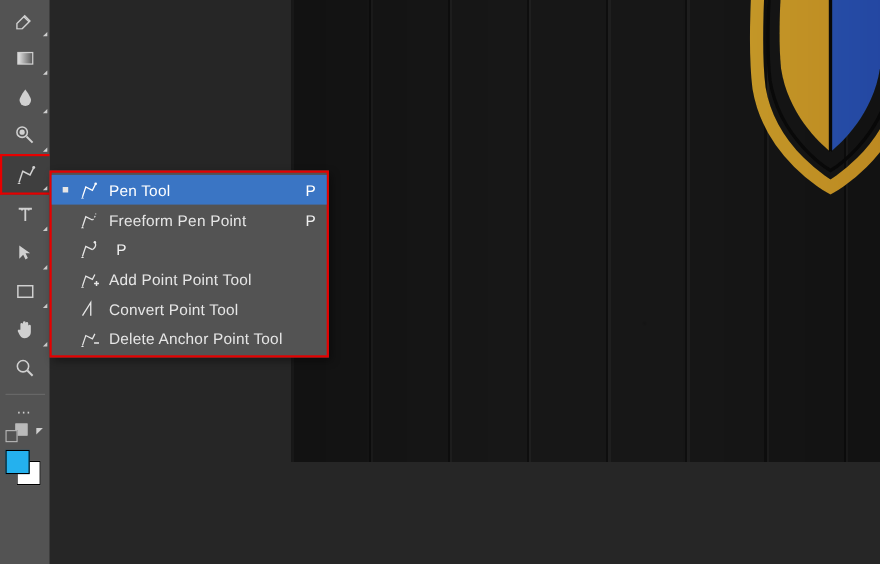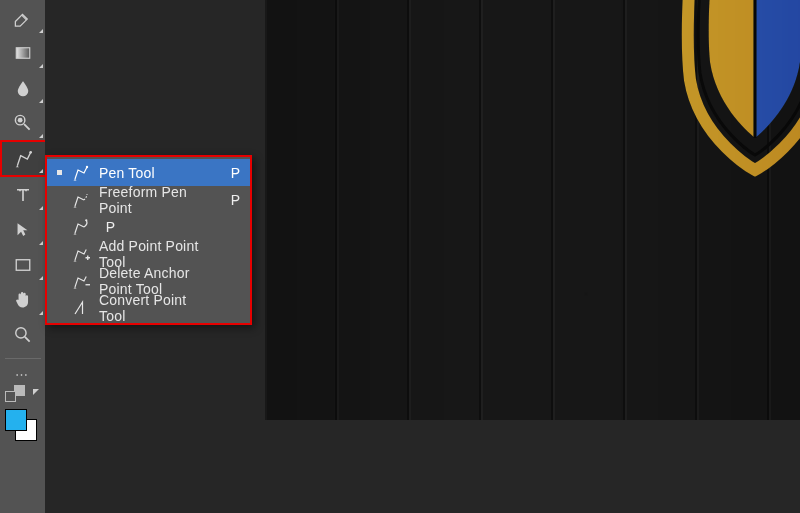--- a/index.html
+++ b/index.html
@@ -116,21 +116,21 @@
   .shield {
     position:absolute;
     right:-40px; top:-30px;
     width:170px; height:210px;
   }
 
   
   .flyout {
     position:absolute;
     left:45px; top:155px;
-    width:207px;
+    width:254px;
     background:#535353;
     border:2px solid #e60000;
     box-shadow: 3px 3px 8px rgba(0,0,0,0.45);
     padding: 2px 0;
   }
   .flyout-row{
     height:27px;
     display:flex; align-items:center;
     padding: 0 10px 0 8px;
     gap:8px;
@@ -324,35 +324,35 @@
         </svg>
       </span>
       <span class="label">Add Point Point Tool</span>
       <span class="shortcut"></span>
     </div>
 
     <div class="flyout-row">
       <span class="marker"></span>
       <span class="menu-icon">
         <svg width="18" height="18" viewBox="0 0 24 24">
+          <path d="M4 20 L14 4 L14 20" fill="none" stroke="currentColor" stroke-width="1.6"></path>
+        </svg>
+      </span>
+      <span class="label">Convert Point Tool</span>
+      <span class="shortcut"></span>
+    </div>
+
+    <div class="flyout-row">
+      <span class="marker"></span>
+      <span class="menu-icon">
+        <svg width="18" height="18" viewBox="0 0 24 24">
           <path d="M4 20 L8 8 L16 12 L19 6" fill="none" stroke="currentColor" stroke-width="1.5"></path>
           <path d="M4 20 L2 22 L6 22 Z" fill="currentColor"></path>
           <path d="M18 17 H24" stroke="currentColor" stroke-width="1.8"></path>
         </svg>
       </span>
       <span class="label">Delete Anchor Point Tool</span>
       <span class="shortcut"></span>
     </div>
 
-    <div class="flyout-row">
-      <span class="marker"></span>
-      <span class="menu-icon">
-        <svg width="18" height="18" viewBox="0 0 24 24">
-          <path d="M4 20 L14 4 L14 20" fill="none" stroke="currentColor" stroke-width="1.6"></path>
-        </svg>
-      </span>
-      <span class="label">Convert Point Tool</span>
-      <span class="shortcut"></span>
-    </div>
-
   </div>
 
 </div>
 
 </body></html>

